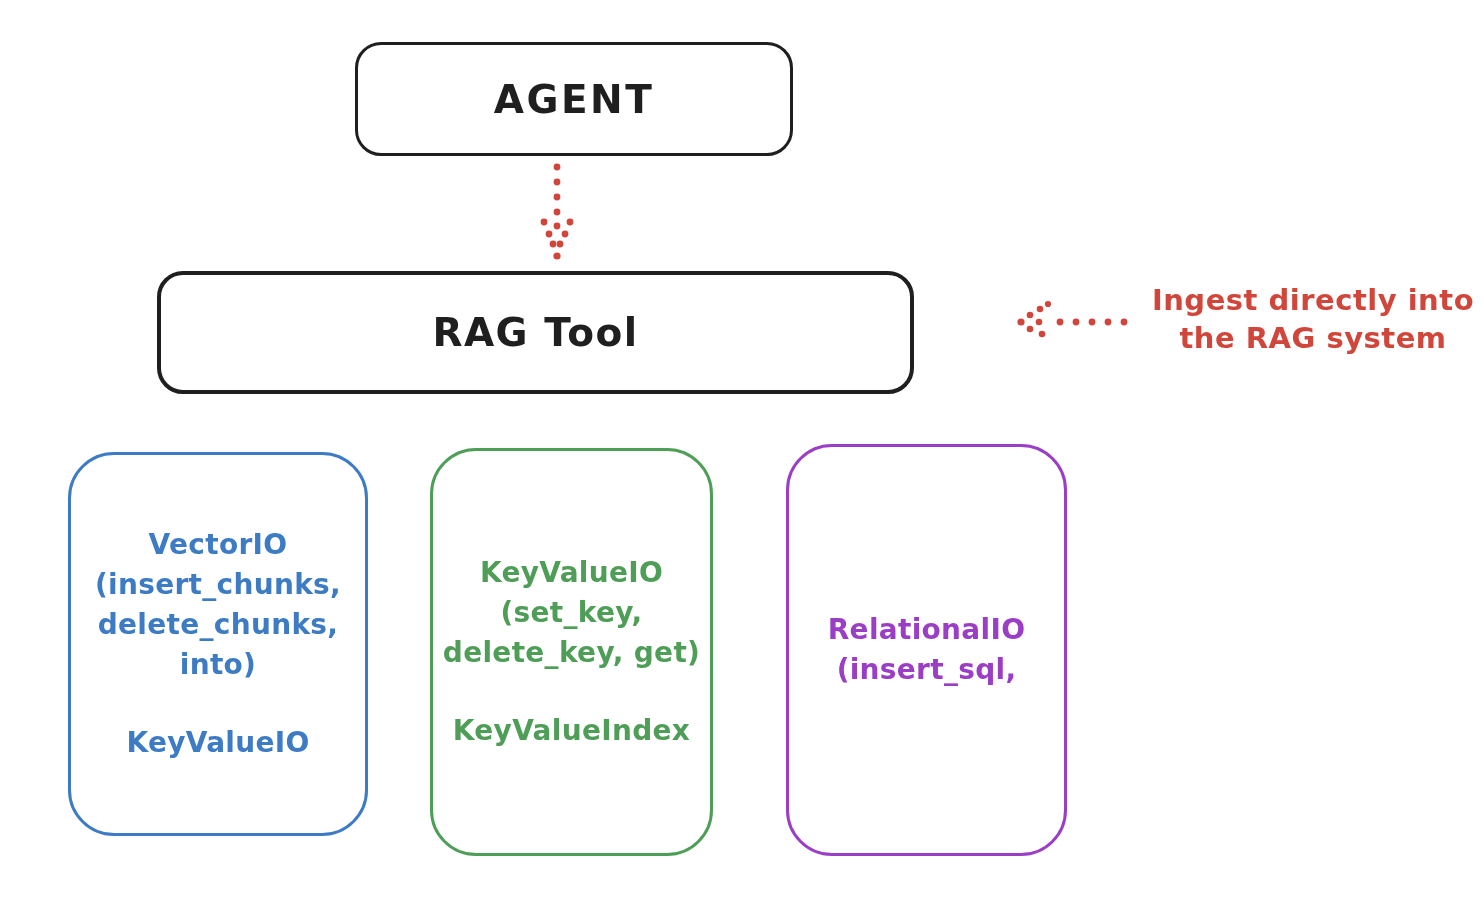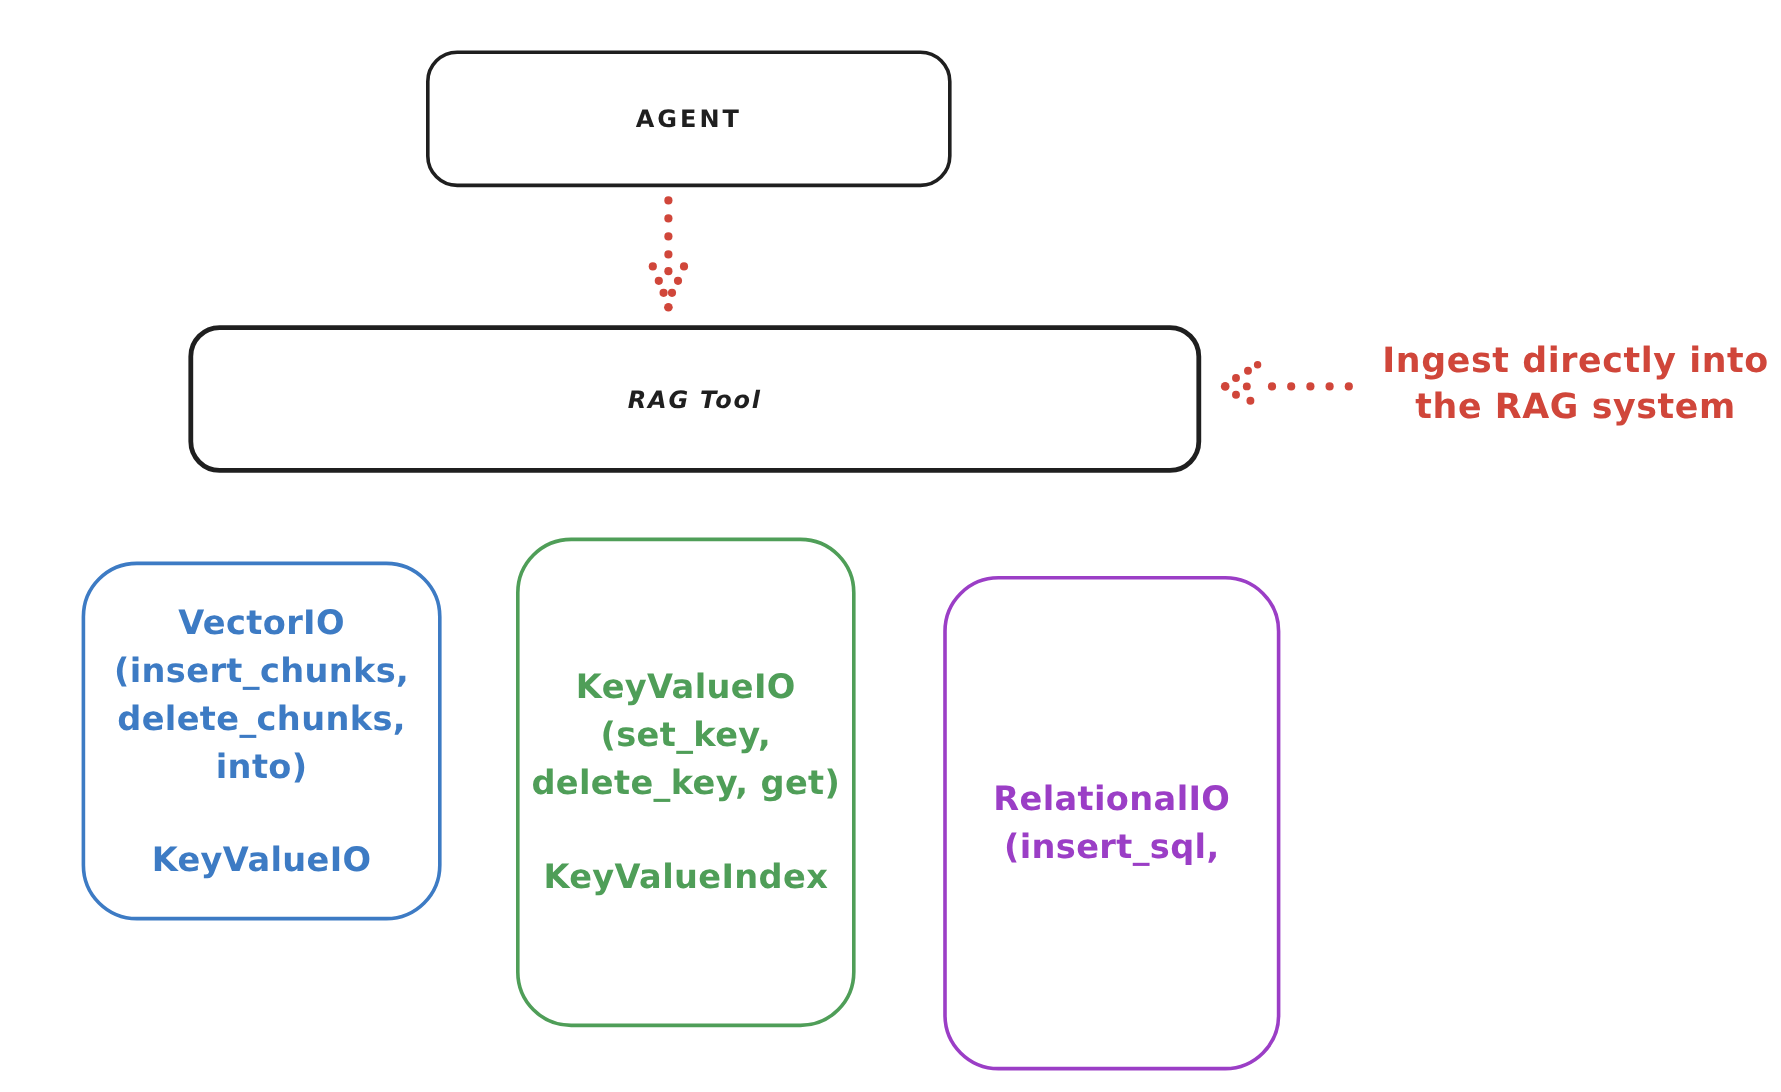--- a/index.html
+++ b/index.html
@@ -21,38 +21,37 @@
     position: absolute;
     border: 3.5px solid var(--ink, #1f1f1f);
     border-radius: 26px;
     background: #ffffff;
     display: flex;
     align-items: center;
     justify-content: center;
     box-sizing: border-box;
   }
   .node .node-label {
-    font-size: 20px;
+    font-size: 39px;
     font-weight: 600;
     letter-spacing: 2.5px;
     color: var(--ink, #1f1f1f);
   }
   #agent-box {
     left: 355px;
     top: 42px;
     width: 438px;
     height: 114px;
   }
   #rag-box {
     left: 157px;
     top: 271px;
-    width: 844px;
+    width: 757px;
     height: 123px;
     border-width: 4px;
-    font-style: italic;
   }
   #rag-box .node-label {
     letter-spacing: 1.5px;
   }
 
   
   .arrow {
     position: absolute;
   }
   #arrow-down {
@@ -98,41 +97,39 @@
     line-height: 40px;
     letter-spacing: 0.3px;
   }
   .io-box .io-index {
     margin-top: 38px;
   }
   #vector-io-box {
     left: 68px;
     top: 452px;
     width: 300px;
-    height: 299px;
+    height: 384px;
     border-color: var(--blue, #3d7bc4);
     color: var(--blue, #3d7bc4);
-    margin-top: 16px;
   }
   #keyvalue-io-box {
     left: 430px;
     top: 448px;
     width: 283px;
     height: 408px;
     border-color: var(--green, #4f9e58);
     color: var(--green, #4f9e58);
   }
   #relational-io-box {
     left: 786px;
     top: 444px;
     width: 281px;
     height: 412px;
     border-color: var(--purple, #9b3ec6);
     color: var(--purple, #9b3ec6);
-    margin-top: 36px;
   }
 </style>
 </head>
 <body>
 
 <div class="canvas">
 
   <div class="node" id="agent-box">
     <span class="node-label">AGENT</span>
   </div>

